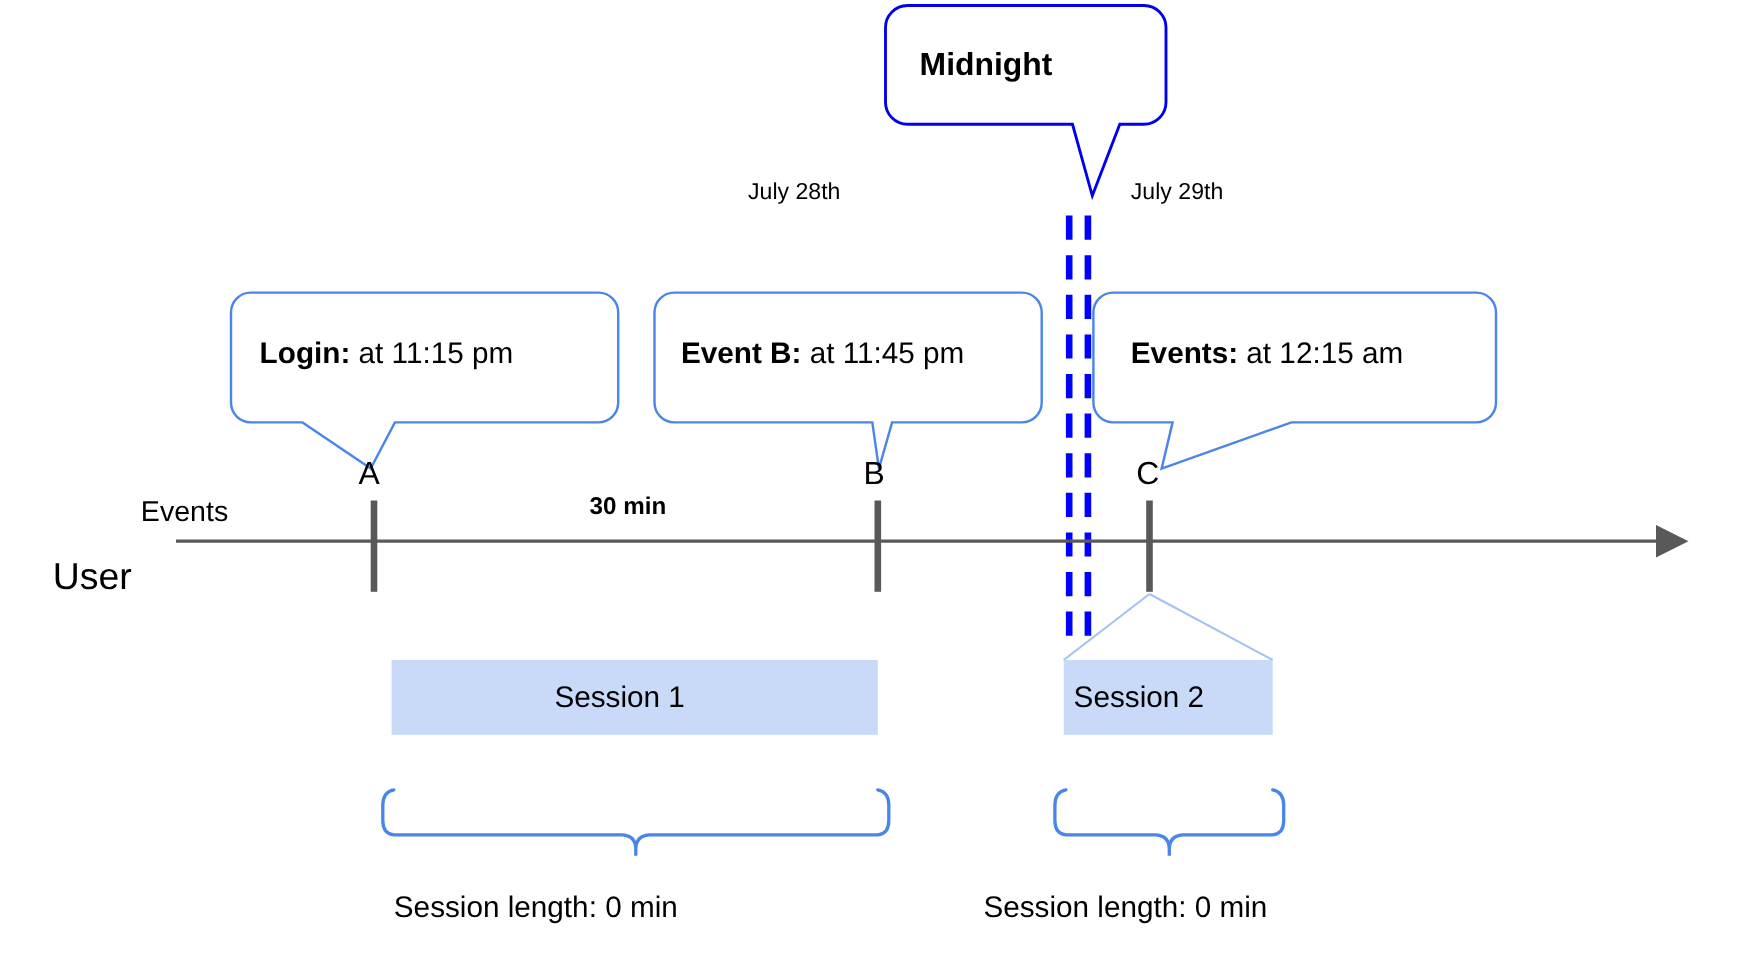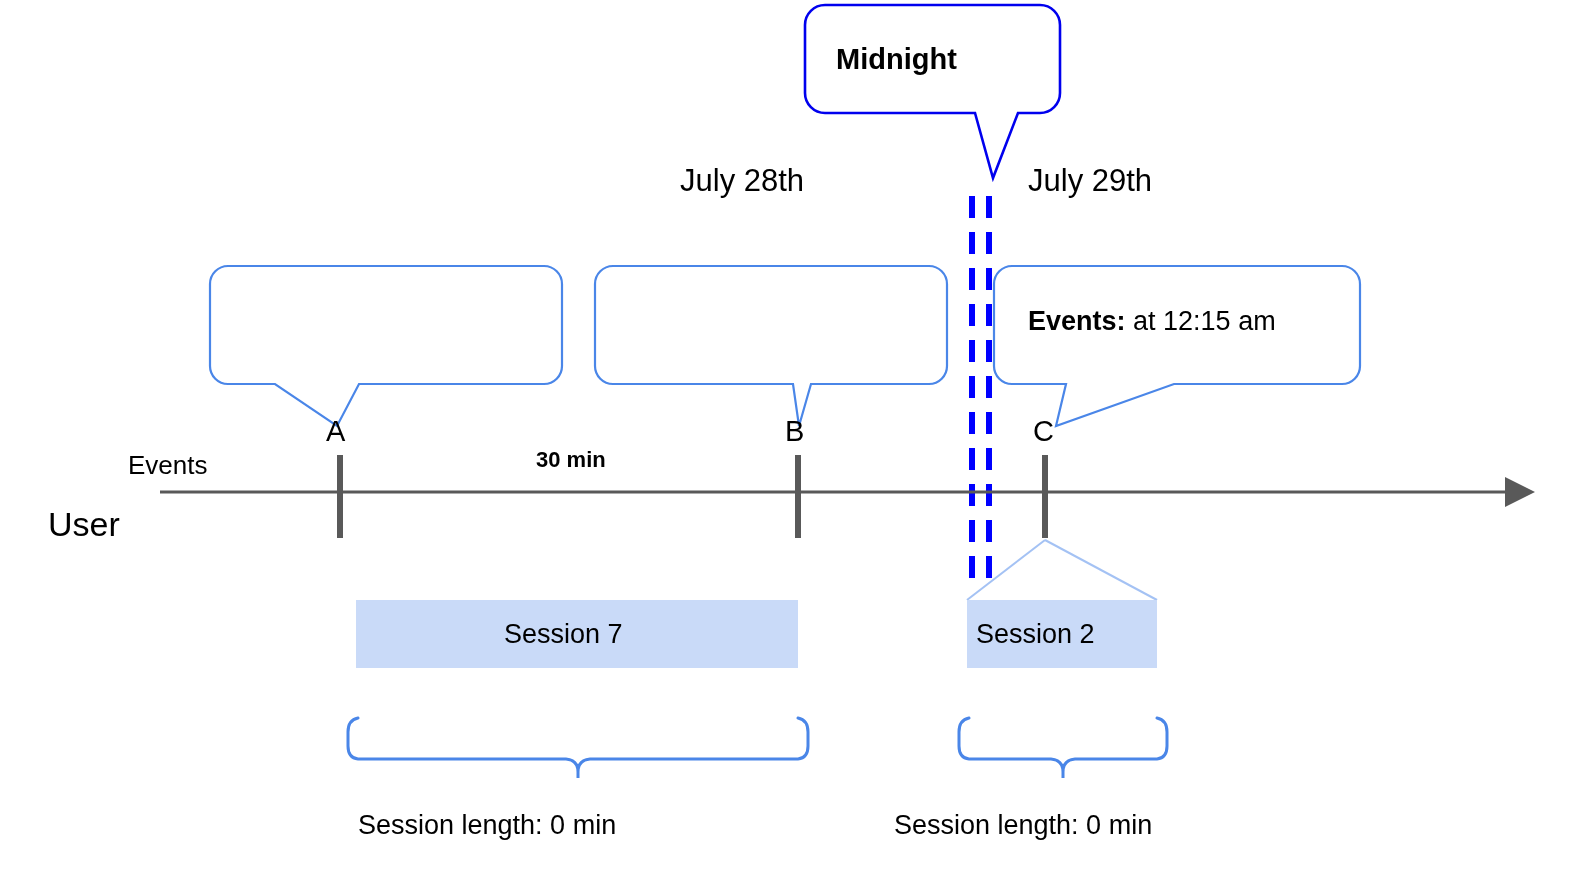--- a/index.html
+++ b/index.html
@@ -4,21 +4,21 @@
 <style>
   html,body{margin:0;padding:0;background:#ffffff;}
   body{width:1596px;height:870px;position:relative;overflow:hidden;
        font-family:"Liberation Sans","DejaVu Sans",sans-serif;color:#000;}
   #stage{position:absolute;left:0;top:0;width:1512px;height:870px;border-radius:19px;}
   svg.layer{position:absolute;left:0;top:0;width:1596px;height:870px;overflow:visible;}
   .txt{position:absolute;white-space:nowrap;}
   .callout-text{position:absolute;white-space:nowrap;font-size:27px;line-height:1;}
   .callout-text b{font-weight:bold;}
   .midnight-text{position:absolute;white-space:nowrap;font-size:29px;font-weight:bold;}
-  .date-label{font-size:31px;}
+  .date-label{font-size:21px;}
   .axis-label-user{font-size:34px;}
   .axis-label-events{font-size:26px;}
   .tick-letter{font-size:29px;}
   .dur-label{font-size:22px;}
   .session-label{font-size:27px;}
   .len-label{font-size:27px;margin-top:12px;}
 </style>
 </head>
 <body>
 
@@ -153,32 +153,38 @@
                v-14
                q0,-12 -10,-14" fill="none" stroke="#4A86E8" stroke-width="3" stroke-linecap="round"></path>
     </g>
   </svg>
 
   <div class="midnight-text" style="left:836px;top:43px;">Midnight</div>
 
   <div class="txt date-label" style="left:680px;top:163px;">July 28th</div>
   <div class="txt date-label" style="left:1028px;top:163px;">July 29th</div>
 
+  <div class="callout-text" style="left:236px;top:308px;">
+    <b>Login:</b><span> at 11:15 pm</span>
+  </div>
+  <div class="callout-text" style="left:619px;top:308px;">
+    <b>Event B:</b><span> at 11:45 pm</span>
+  </div>
   <div class="callout-text" style="left:1028px;top:308px;">
     <b>Events:</b><span> at 12:15 am</span>
   </div>
 
   <div class="txt axis-label-events" style="left:128px;top:410px;margin-top:40px;">Events</div>
   <div class="txt axis-label-user" style="left:48px;top:478px;margin-top:27px;">User</div>
 
   <div class="txt tick-letter" style="left:326px;top:415px;">A</div>
   <div class="txt tick-letter" style="left:785px;top:415px;">B</div>
   <div class="txt tick-letter" style="left:1033px;top:415px;">C</div>
 
   <div class="txt dur-label" style="left:536px;top:447px;font-weight:bold;">30 min</div>
 
-  <div class="txt session-label" style="left:504px;top:619px;">Session 7</div>
+  <div class="txt session-label" style="left:504px;top:619px;">Session 1</div>
   <div class="txt session-label" style="left:976px;top:619px;">Session 2</div>
 
   <div class="txt len-label" style="left:358px;top:798px;">Session length: 0 min</div>
   <div class="txt len-label" style="left:894px;top:798px;">Session length: 0 min</div>
 
 </div>
 
 </body></html>

